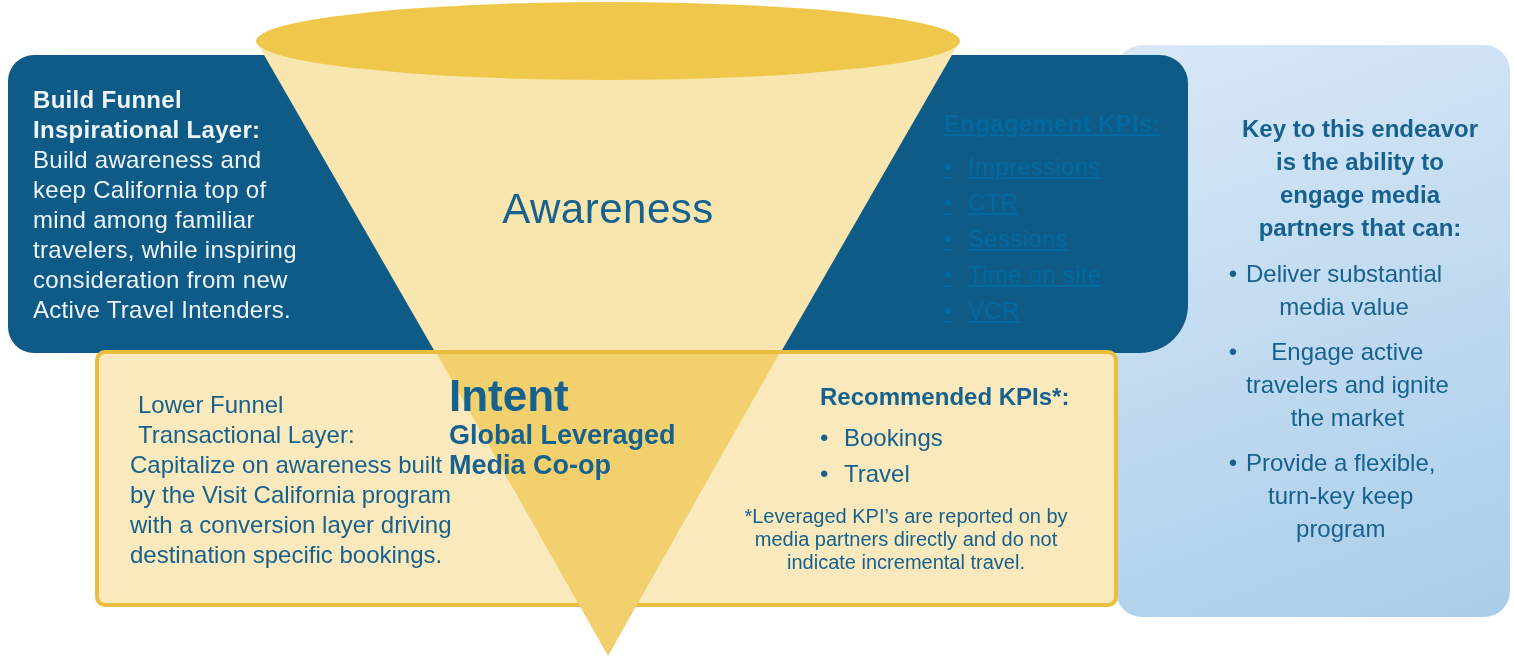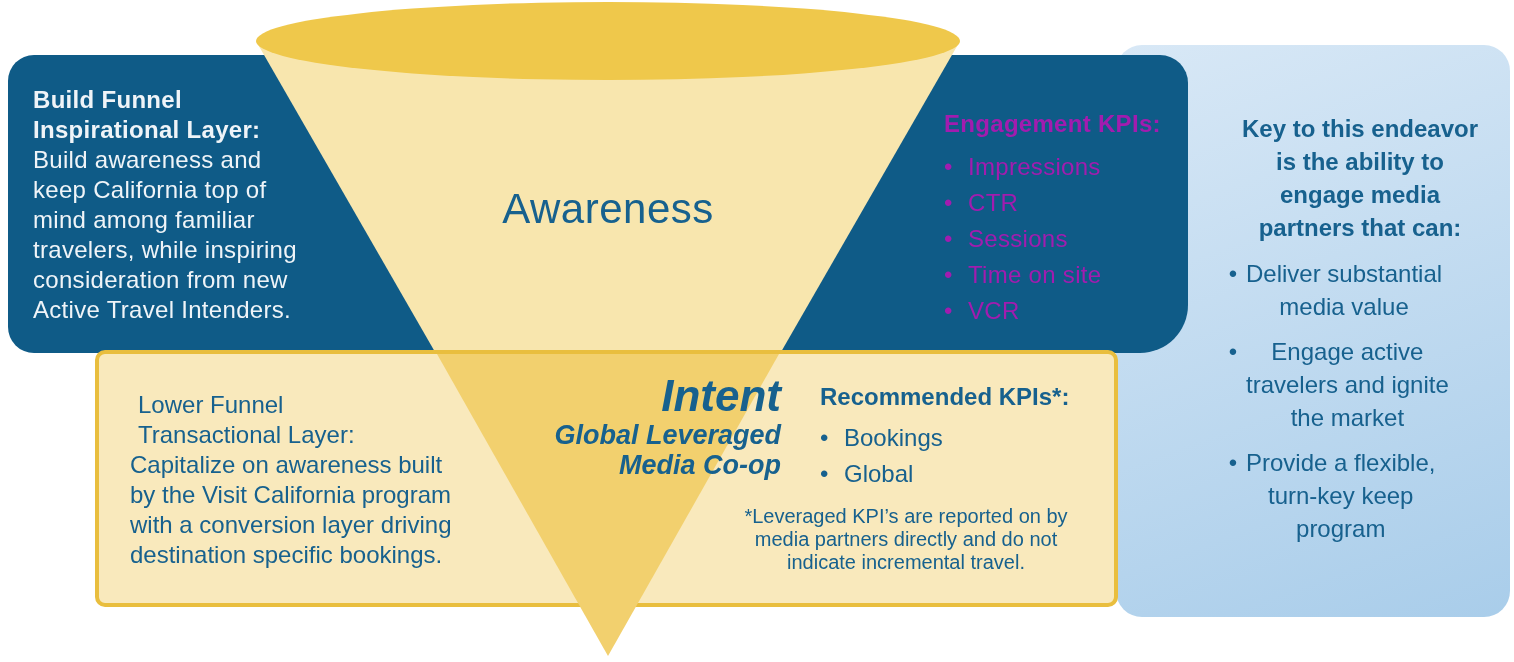--- a/index.html
+++ b/index.html
@@ -54,27 +54,27 @@
   .txt { z-index:6; color:#17618E; }
   .line { white-space:nowrap; }
 
   .hf-text { left:33px; top:85px; width:320px; font-size:24px; line-height:30px;
              color:#EFF4F8; letter-spacing:0.3px; }
   .hf-text .title { font-weight:bold; }
 
   .awareness { left:256px; top:185px; width:704px; text-align:center;
                font-size:42px; font-weight:normal; letter-spacing:0.5px; }
 
-  .ek-text { left:944px; top:110px; width:240px; color:#a21caf; }
+  .ek-text { left:944px; top:110px; width:240px; color:#0369a1;text-decoration:underline; }
   .ek-text .title { font-size:24px; font-weight:bold; letter-spacing:0.3px; }
   .ek-list { margin-top:11px; }
   .ek-row { display:flex; font-size:24px; line-height:36px; letter-spacing:0.3px; }
   .dot { width:24px; flex:0 0 24px; }
 
-  .intent-block { left:435px; top:372px; width:346px; text-align:right;font-style:italic; }
+  .intent-block { left:449px; top:372px; width:346px; text-align:left; }
   .intent-label { font-size:44px; font-weight:bold; line-height:48px; }
   .intent-sub { font-size:27px; font-weight:bold; line-height:30px; }
 
   .lf-text { left:130px; top:390px; width:390px; font-size:24px; line-height:30px; }
   .lf-text .title { font-weight:normal;margin-left:8px; }
 
   .rk-text { left:820px; top:383px; width:300px; }
   .rk-text .title { font-size:24px; font-weight:bold; }
   .rk-list { margin-top:9px; }
   .rk-row { display:flex; font-size:24px; line-height:36px; }
@@ -160,21 +160,21 @@
 
   <div class="abs txt rk-text">
     <div class="line title">Recommended KPIs*:</div>
     <div class="rk-list">
       <div class="rk-row">
         <span class="dot">•</span>
         <span class="line">Bookings</span>
       </div>
       <div class="rk-row">
         <span class="dot">•</span>
-        <span class="line">Global</span>
+        <span class="line">Travel</span>
       </div>
     </div>
   </div>
 
   <div class="abs txt footnote">
     <div class="line">*Leveraged KPI’s are reported on by</div>
     <div class="line">media partners directly and do not</div>
     <div class="line">indicate incremental travel.</div>
   </div>
 

